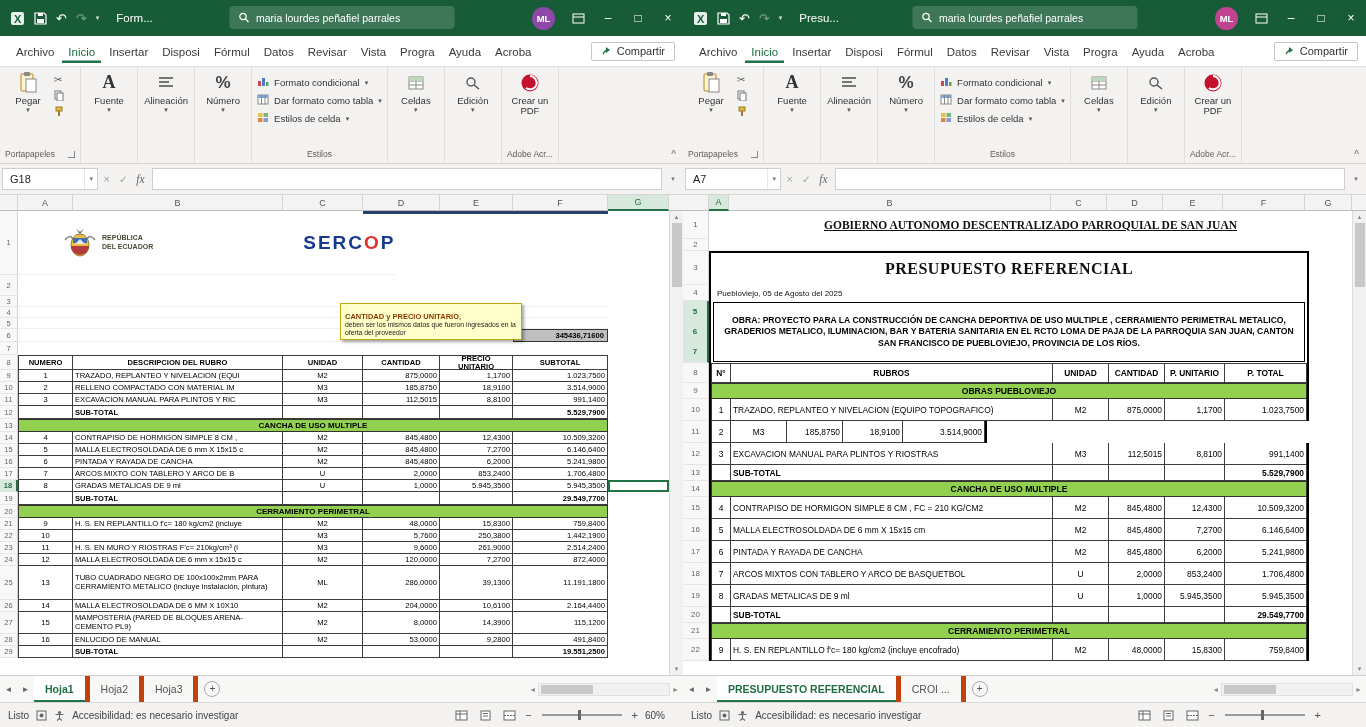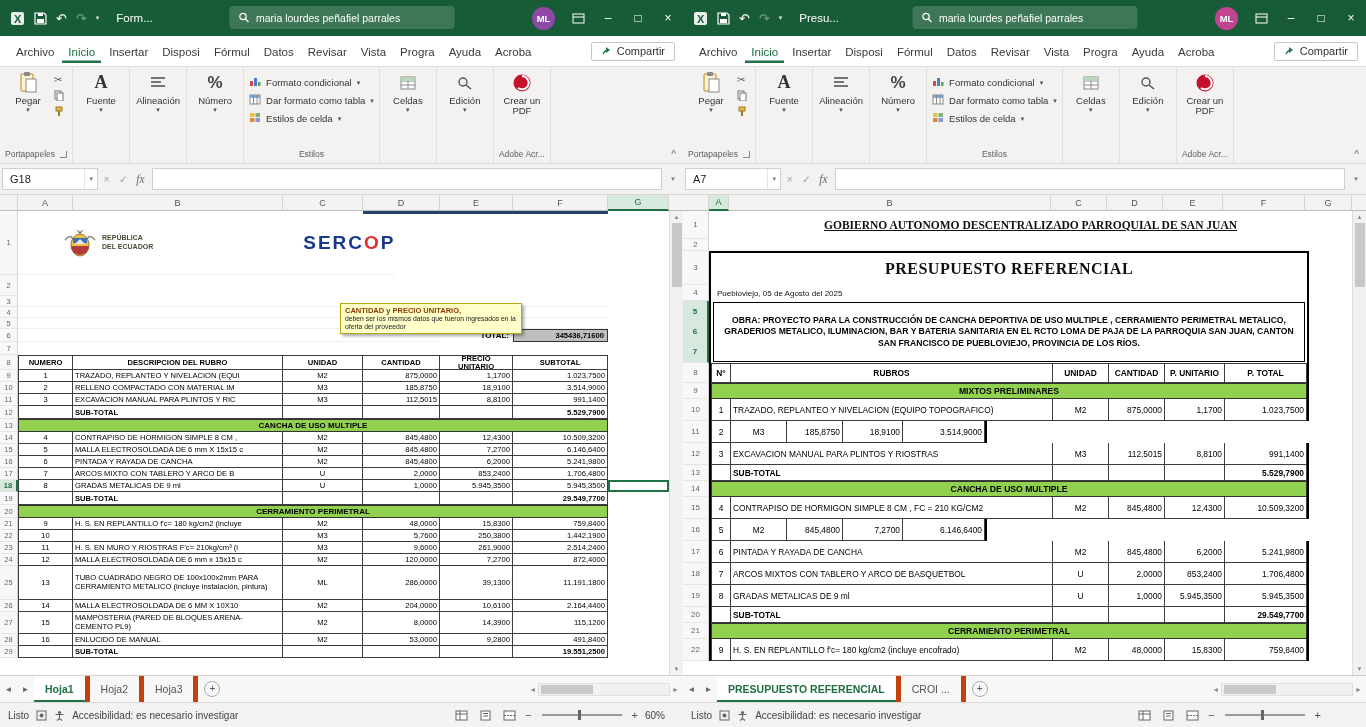--- a/index.html
+++ b/index.html
@@ -41,21 +41,21 @@
      text-align:center;line-height:1.1;}
   .ricon{height:24px;display:flex;align-items:center;justify-content:center;}
   .car{font-size:7px;color:#555;line-height:5px;}
   .fontA{font-size:18px;font-weight:bold;font-family:"Liberation Serif",serif;color:#333;}
   .pct{font-size:17px;font-weight:bold;color:#444;}
   .clipcol{display:flex;flex-direction:column;gap:5px;margin-left:3px;padding-top:3px;}
   .smbtn{font-size:10px;color:#555;display:flex;align-items:center;gap:2px;}
   .stackcol{display:flex;flex-direction:column;gap:5px;padding-top:5px;}
   .stackbtn{display:flex;align-items:center;gap:5px;font-size:9.5px;color:#333;white-space:nowrap;}
   .glbl{margin-top:auto;font-size:8.5px;color:#5f5d5b;text-align:center;padding:2px 0 4px;display:flex;
-     align-items:center;justify-content:center;gap:5px;white-space:nowrap;}
+     align-items:center;justify-content:center;gap:13px;white-space:nowrap;}
   .launch{width:6px;height:6px;border-right:1.5px solid #888;border-bottom:1.5px solid #888;display:inline-block;}
   .collapse{position:absolute;right:7px;bottom:3px;font-size:10px;color:#666;}
 
   
   .fbar{height:30px;background:#f3f2f1;border-bottom:1px solid #d8d6d4;display:flex;align-items:center;
      padding:0 2px;flex-shrink:0;}
   .namebox{width:96px;height:22px;background:#fff;border:1px solid #d0cece;display:flex;align-items:center;
      padding-left:7px;font-size:11px;color:#222;box-sizing:border-box;}
   .nbcar{margin-left:auto;font-size:7px;color:#777;border-left:1px solid #e6e6e6;padding:0 4px;height:100%;
      display:flex;align-items:center;}
@@ -120,21 +120,21 @@
   .doctitle{justify-content:center;font-family:"Liberation Serif",serif;font-weight:bold;
      font-size:11.5px !important;text-decoration:underline;color:#111;}
   .docbox{justify-content:center;font-family:"Liberation Serif",serif;font-weight:bold;
      font-size:16px !important;letter-spacing:.5px;color:#111;}
   .docdate{font-size:8px !important;padding-left:6px;color:#111;}
   .docobra{padding:1px 2px;}
   .docobra span{border:1px solid #000;flex:1;display:flex;align-items:center;justify-content:center;
      text-align:center;font-weight:bold;font-size:8.6px;line-height:1.3;padding:2px 8px;box-sizing:border-box;height:100%;}
   .note{position:absolute;left:340px;top:108px;width:182px;background:#ffffc9;border:1px solid #b9a814;
      box-shadow:2px 2px 3px rgba(0,0,0,.35);padding:2px 4px;z-index:5;display:flex;flex-direction:column;box-sizing:border-box;}
-  .note b{color:#8b3a00;font-size:7.5px;}
+  .note b{color:#8b3a00;font-size:7.5px;margin-top:6px;}
   .note span{font-size:6.8px;color:#222;line-height:1.2;}
   .bluebar{position:absolute;left:363px;top:16px;width:245px;height:3px;background:#24406b;z-index:4;}
   .vscroll{position:absolute;top:16px;right:0;width:14px;bottom:0;background:#f1f1f1;border-left:1px solid #dcdcdc;
      display:flex;flex-direction:column;align-items:center;box-sizing:border-box;}
   .varr{font-size:6px;color:#888;padding:3px 0;}
   .vthumb{width:10px;height:64px;background:#c8c8c8;}
   .vbot{margin-top:auto;}
 
   
   .tabsbar{height:26px;background:#f7f7f6;border-top:1px solid #d0cece;display:flex;align-items:stretch;flex-shrink:0;}
@@ -1148,21 +1148,21 @@
             <div class="cell tc th cD">CANTIDAD</div>
             <div class="cell tc th cE">P. UNITARIO</div>
             <div class="cell tc th cF">P. TOTAL</div>
           </div>
         </div>
         <div class="grow t-section" style="height: 16px;">
           <div class="gut cGUT">
             <span>9</span>
           </div>
           <div class="cellwrap fr">
-            <div class="cell merged section wAF">MIXTOS PRELIMINARES</div>
+            <div class="cell merged section wAF">OBRAS PUEBLOVIEJO</div>
           </div>
         </div>
         <div class="grow t-item" style="height: 22px;">
           <div class="gut cGUT">
             <span>10</span>
           </div>
           <div class="cellwrap fr">
             <div class="cell tc ctr cA">1</div>
             <div class="cell tc desc cB">TRAZADO, REPLANTEO Y NIVELACION (EQUIPO TOPOGRAFICO)</div>
             <div class="cell tc ctr cC">M2</div>
@@ -1229,20 +1229,21 @@
             <div class="cell tc num cE">12,4300</div>
             <div class="cell tc num cF">10.509,3200</div>
           </div>
         </div>
         <div class="grow t-item" style="height: 22px;">
           <div class="gut cGUT">
             <span>16</span>
           </div>
           <div class="cellwrap fr">
             <div class="cell tc ctr cA">5</div>
+            <div class="cell tc desc cB">MALLA ELECTROSOLDADA DE 6 mm X 15x15 cm</div>
             <div class="cell tc ctr cC">M2</div>
             <div class="cell tc num cD">845,4800</div>
             <div class="cell tc num cE">7,2700</div>
             <div class="cell tc num cF">6.146,6400</div>
           </div>
         </div>
         <div class="grow t-item" style="height: 22px;">
           <div class="gut cGUT">
             <span>17</span>
           </div>

